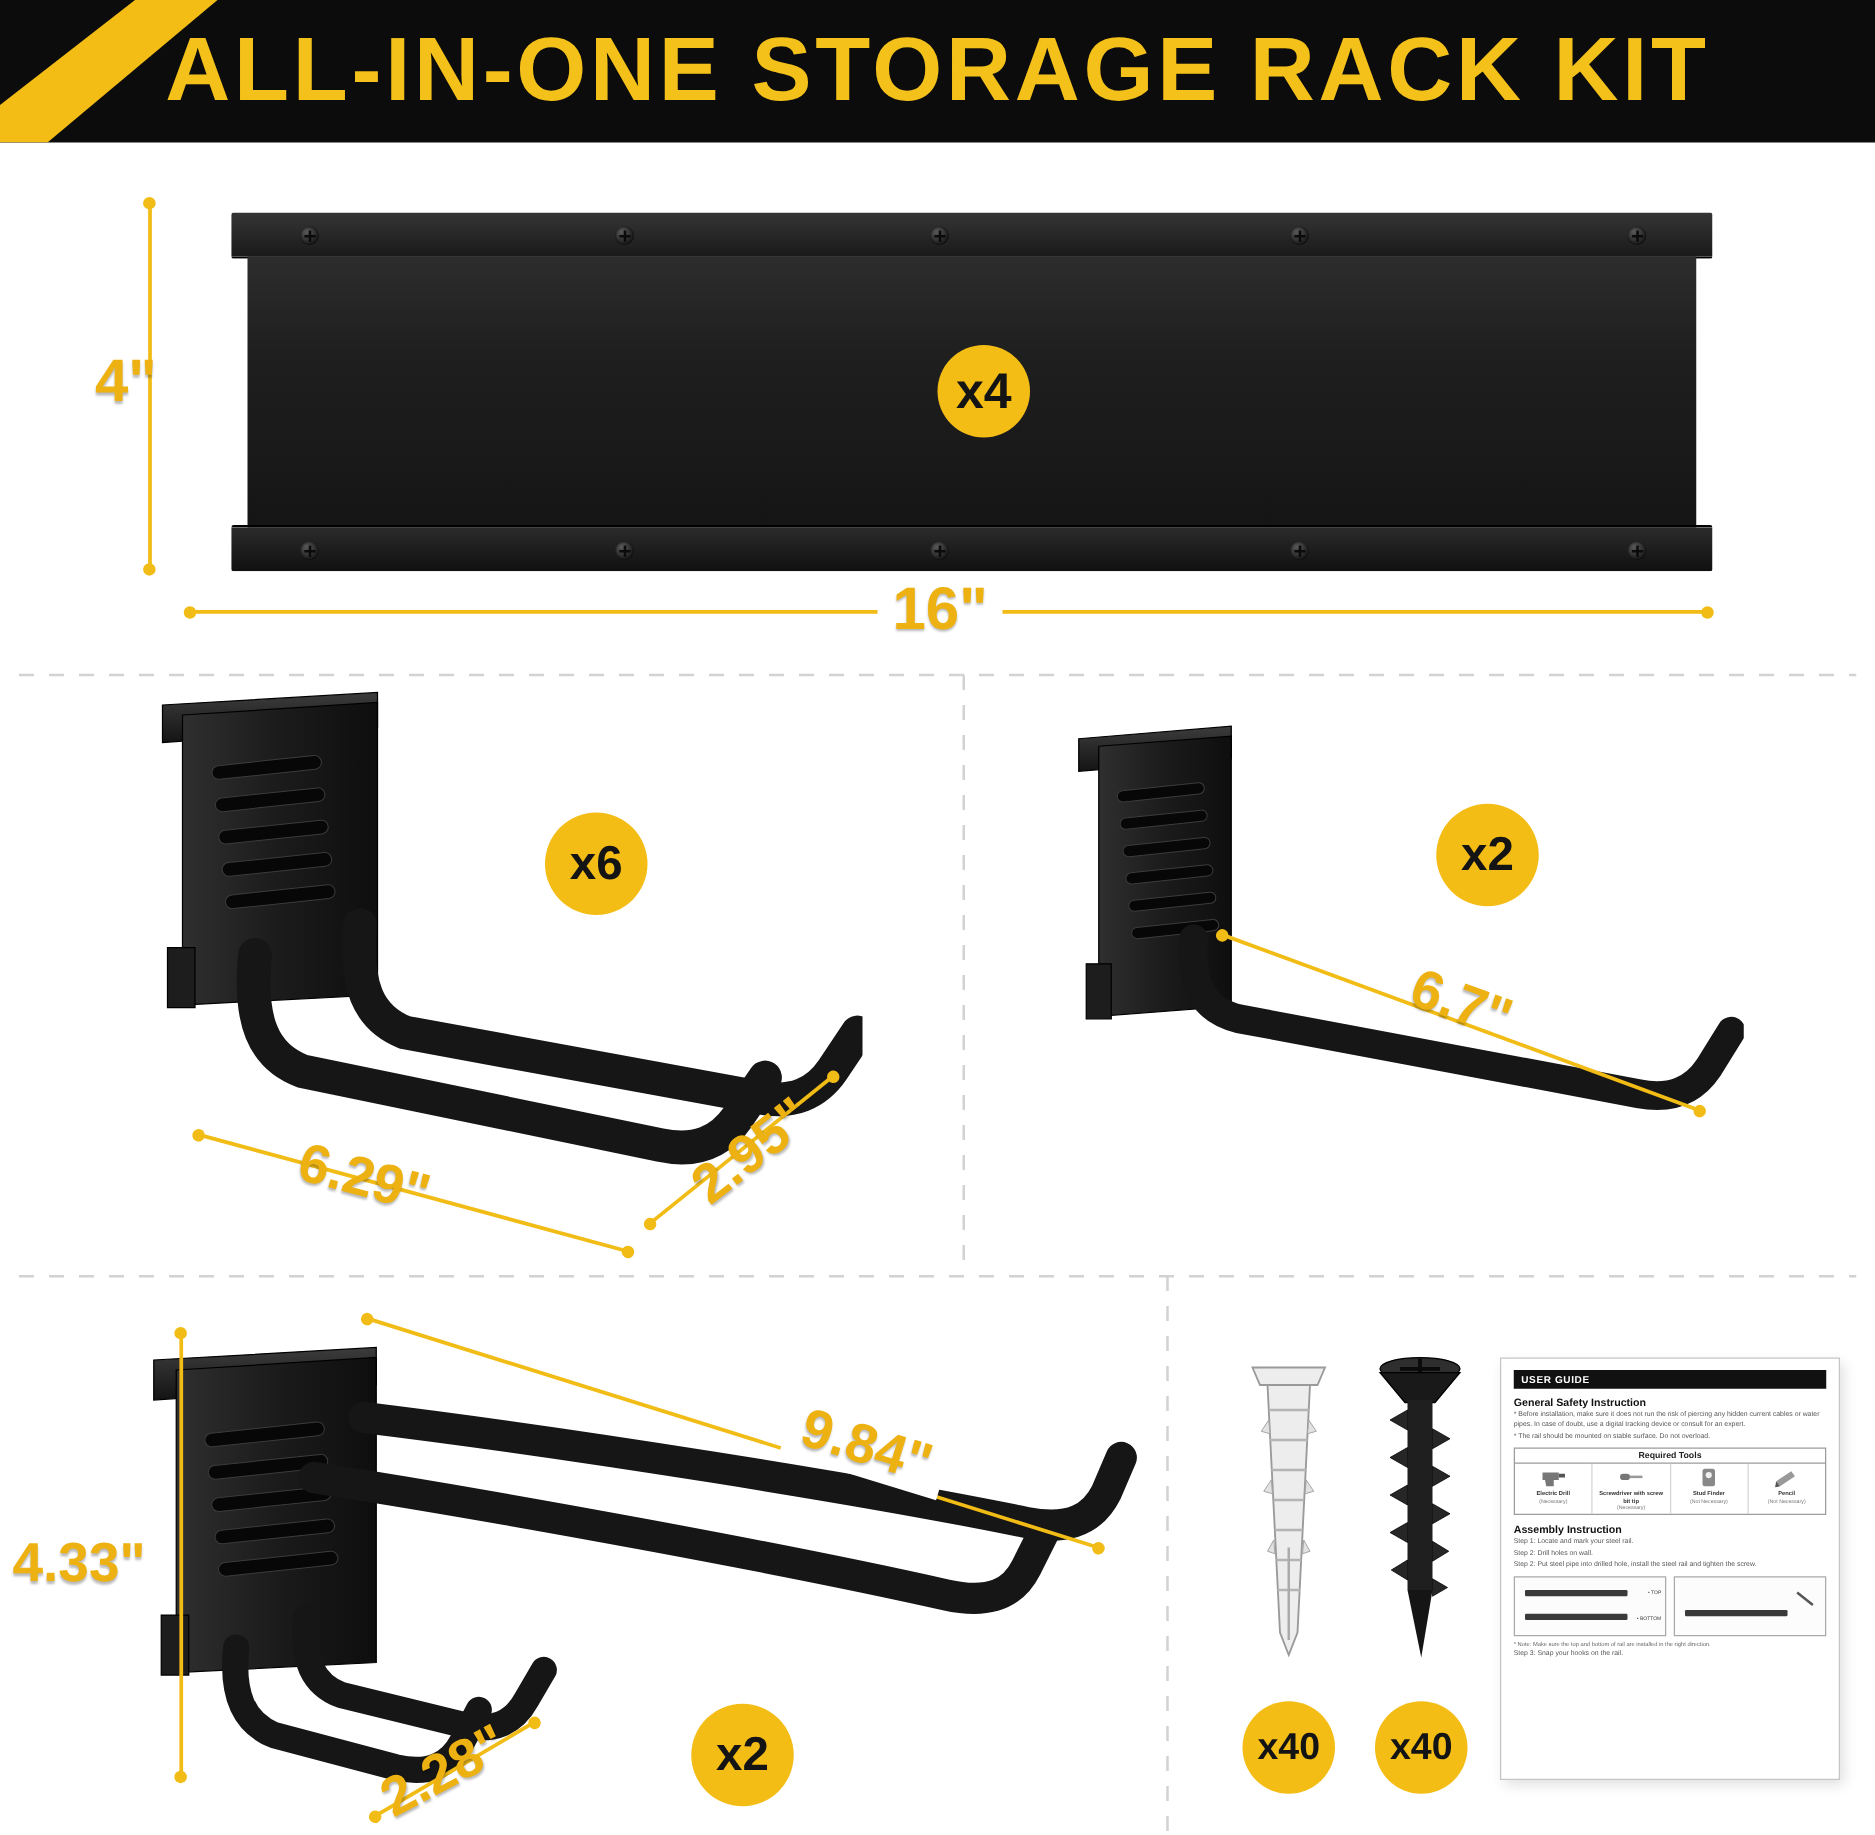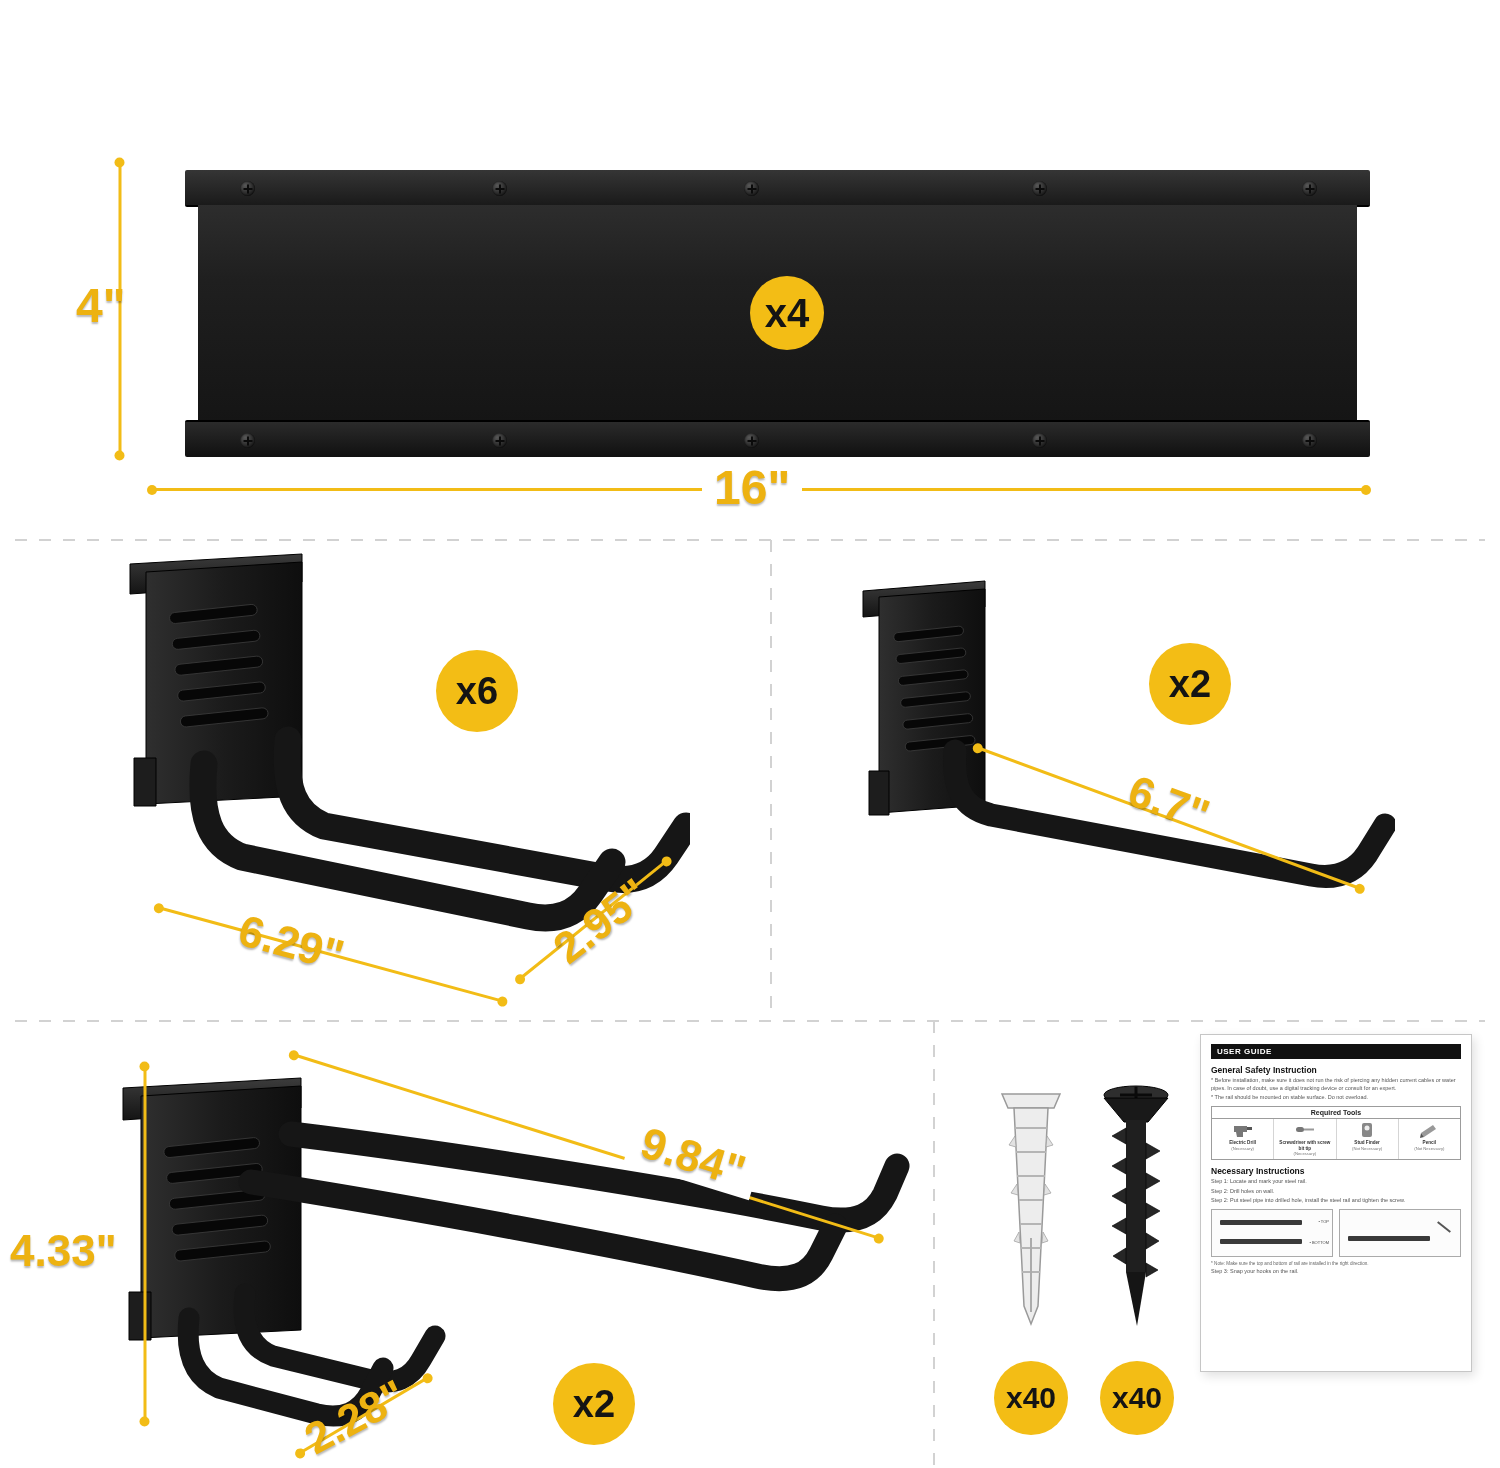--- a/index.html
+++ b/index.html
@@ -37,21 +37,21 @@
   
   .dim-line{position:absolute;height:3px;background:#F2BC16;transform-origin:0 1.5px;}
   .dim-line::before,.dim-line::after{content:"";position:absolute;width:10px;height:10px;border-radius:50%;background:#F2BC16;top:-3.5px;}
   .dim-line::before{left:-4px;}
   .dim-line::after{right:-4px;}
   .dim-label{position:absolute;font-weight:700;color:#EDB211;font-size:44px;white-space:nowrap;
         text-shadow:0 2px 2px rgba(0,0,0,.28);}
   .dim-label.on-line{background:#fff;padding:0 12px;}
 
   
-  .guide{position:absolute;left:1200px;top:1034px;width:272px;height:338px;background:#fff;
+  .guide{position:absolute;left:1200px;top:1086px;width:272px;height:338px;background:#fff;
         border:1px solid #c6c6c6;box-shadow:3px 4px 10px rgba(0,0,0,.12);padding:9px 10px;}
   .guide-titlebar{background:#111;color:#fff;font-size:8px;font-weight:700;padding:3px 6px;letter-spacing:.5px;}
   .guide-h{font-size:8.5px;font-weight:700;margin:6px 0 2px;color:#111;}
   .guide-p{font-size:5.5px;line-height:1.45;color:#555;margin:1.5px 0;}
   .tools-box{border:1px solid #9c9c9c;margin-top:4px;}
   .tools-title{font-size:7px;font-weight:700;text-align:center;border-bottom:1px solid #9c9c9c;padding:2px 0;color:#222;}
   .tools-row{display:flex;}
   .tool{flex:1;padding:3px 2px;text-align:center;border-left:1px solid #d5d5d5;}
   .tool:first-child{border-left:none;}
   .tool-icon{display:block;margin:0 auto 2px;}
@@ -76,20 +76,26 @@
           <stop offset="0.5" stop-color="#1b1b1b"></stop>
           <stop offset="1" stop-color="#0e0e0e"></stop>
       </linearGradient>
       <linearGradient id="gLip" x1="0" y1="0" x2="0" y2="1">
         <stop offset="0" stop-color="#3c3c3c"></stop>
           <stop offset="1" stop-color="#141414"></stop>
       </linearGradient>
     </defs>
   </svg>
 
+  <header class="banner">
+    <svg class="abs" style="left:0;top:0" width="1500" height="114">
+      <polygon points="108,0 174,0 38,114 0,114 0,84" fill="#F3BD15"></polygon>
+    </svg>
+    <h1 class="banner-title">ALL-IN-ONE STORAGE RACK KIT</h1>
+  </header>
 
   <div class="dash-h" style="left:15px;top:539px;width:1470px;"></div>
   <div class="dash-v" style="left:770px;top:540px;height:480px;"></div>
   <div class="dash-h" style="left:15px;top:1020px;width:1470px;"></div>
   <div class="dash-v" style="left:933px;top:1021px;height:447px;"></div>
 
   <section>
     <div class="rail">
       <div class="rail-flange top">
         <span class="screw" style="left:55px"></span>
@@ -294,21 +300,21 @@
             <svg class="tool-icon" width="20" height="16" viewBox="0 0 20 16">
               <path d="M2,11 L14,3 L17,7 L5,15 Z" fill="#999"></path>
                 <path d="M2,11 L5,15 L1,16 Z" fill="#555"></path>
             </svg>
             <div class="tool-name">Pencil</div>
             <div class="tool-req">(Not Necessary)</div>
           </div>
         </div>
       </div>
 
-      <div class="guide-h">Necessary Instructions</div>
+      <div class="guide-h">Assembly Instruction</div>
       <p class="guide-p">Step 1: Locate and mark your steel rail.</p>
       <p class="guide-p">Step 2: Drill holes on wall.</p>
       <p class="guide-p">Step 2: Put steel pipe into drilled hole, install the steel rail and tighten the screw.</p>
 
       <div class="diagrams">
         <div class="diagram">
           <div class="diag-rail" style="top:10px;"></div>
           <div class="diag-label" style="top:9px;">• TOP</div>
           <div class="diag-rail" style="bottom:12px;"></div>
           <div class="diag-label" style="bottom:11px;">• BOTTOM</div>

